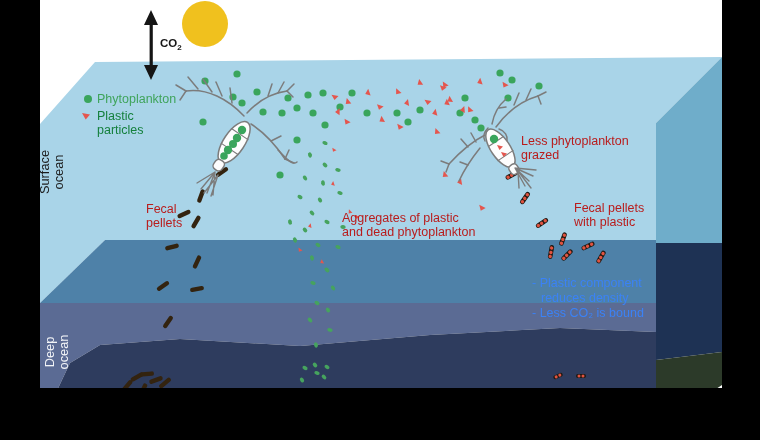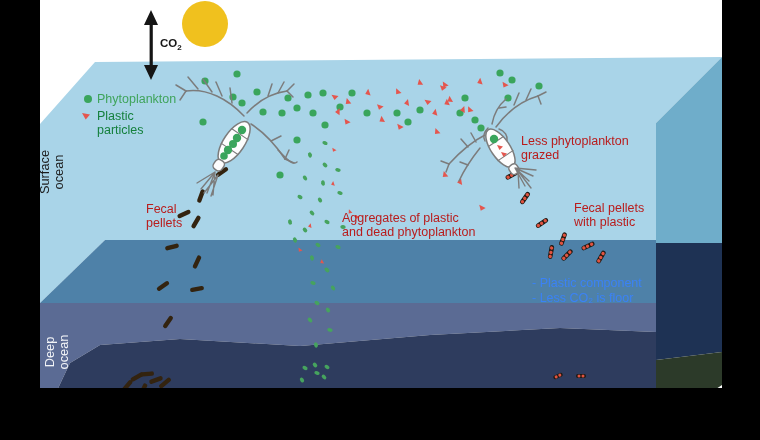--- a/index.html
+++ b/index.html
@@ -316,15 +316,16 @@
 pellets</div>
   <div class="lbl" style="left:342px;top:211px;">Aggregates of plastic
 and dead phytoplankton</div>
   <div class="lbl" style="left:521px;top:134px;">Less phytoplankton
 grazed</div>
   <div class="lbl" style="left:574px;top:201px;">Fecal pellets
 with plastic</div>
 
   <div class="notes">
     <div>- Plastic component</div>
-    <div>- Less CO₂ is floor</div>
+    <div class="indent">reduces density</div>
+    <div>- Less CO₂ is bound</div>
   </div>
 </div>
 
 </body></html>

